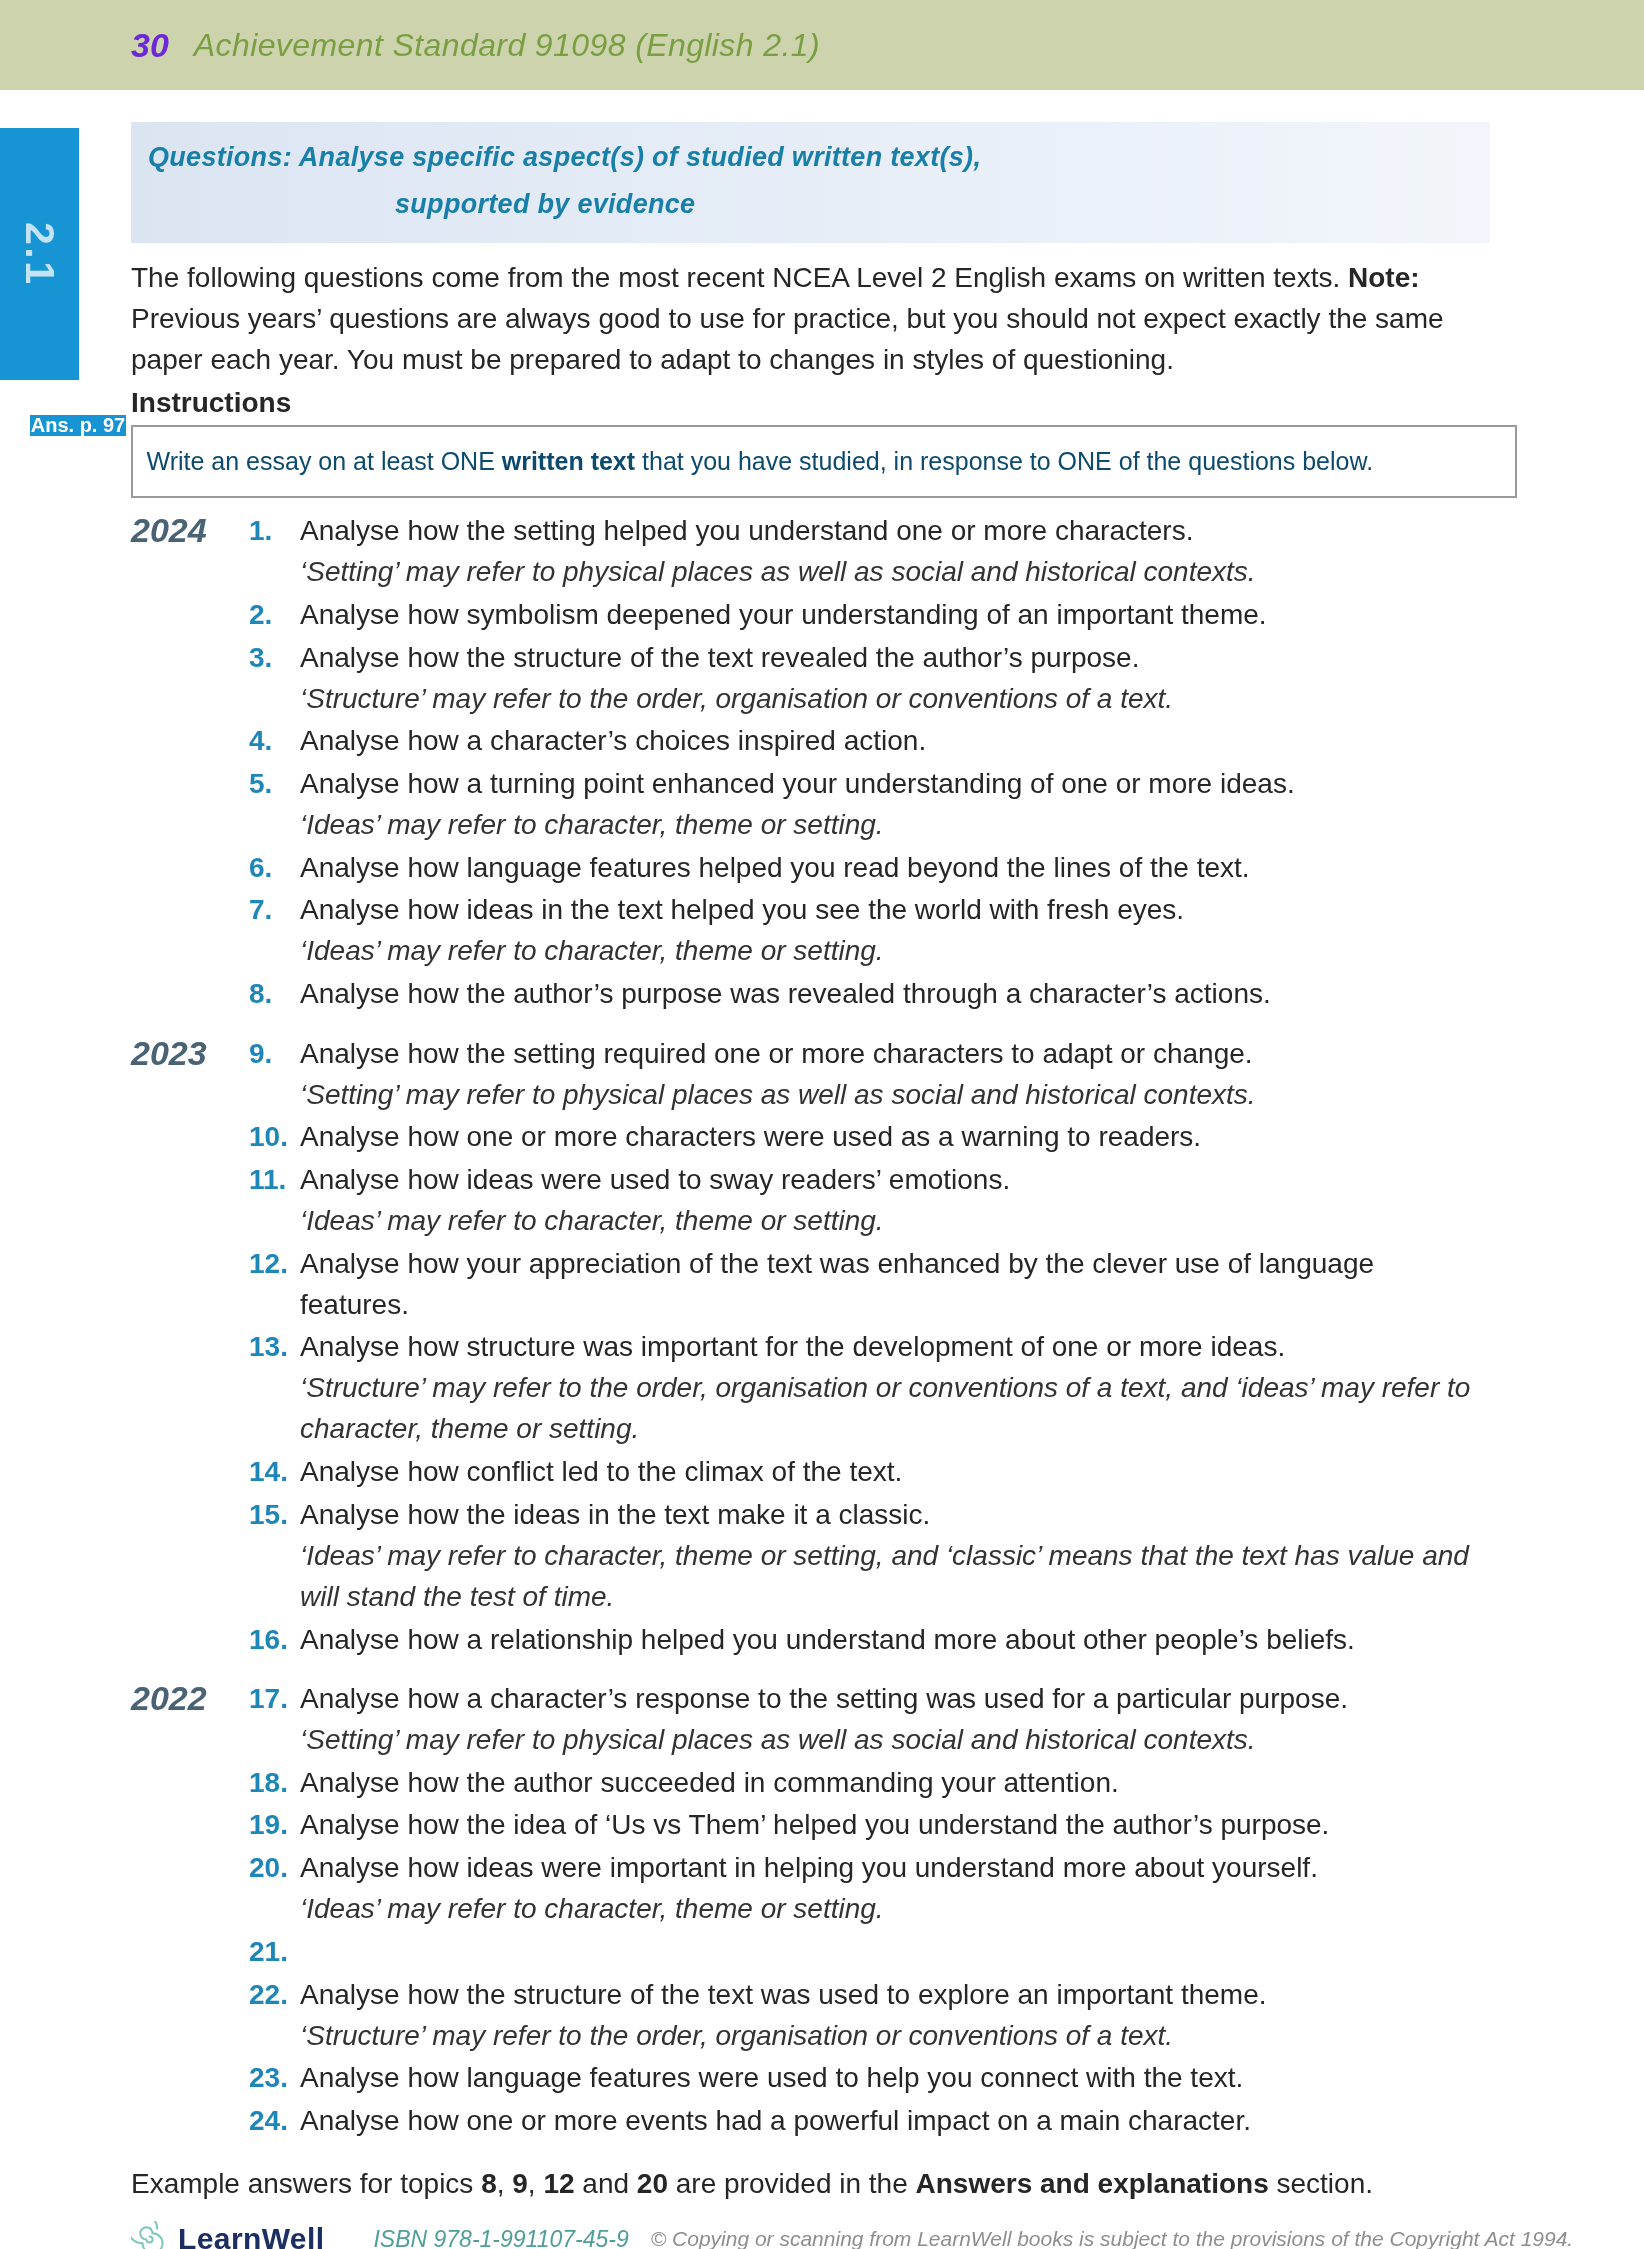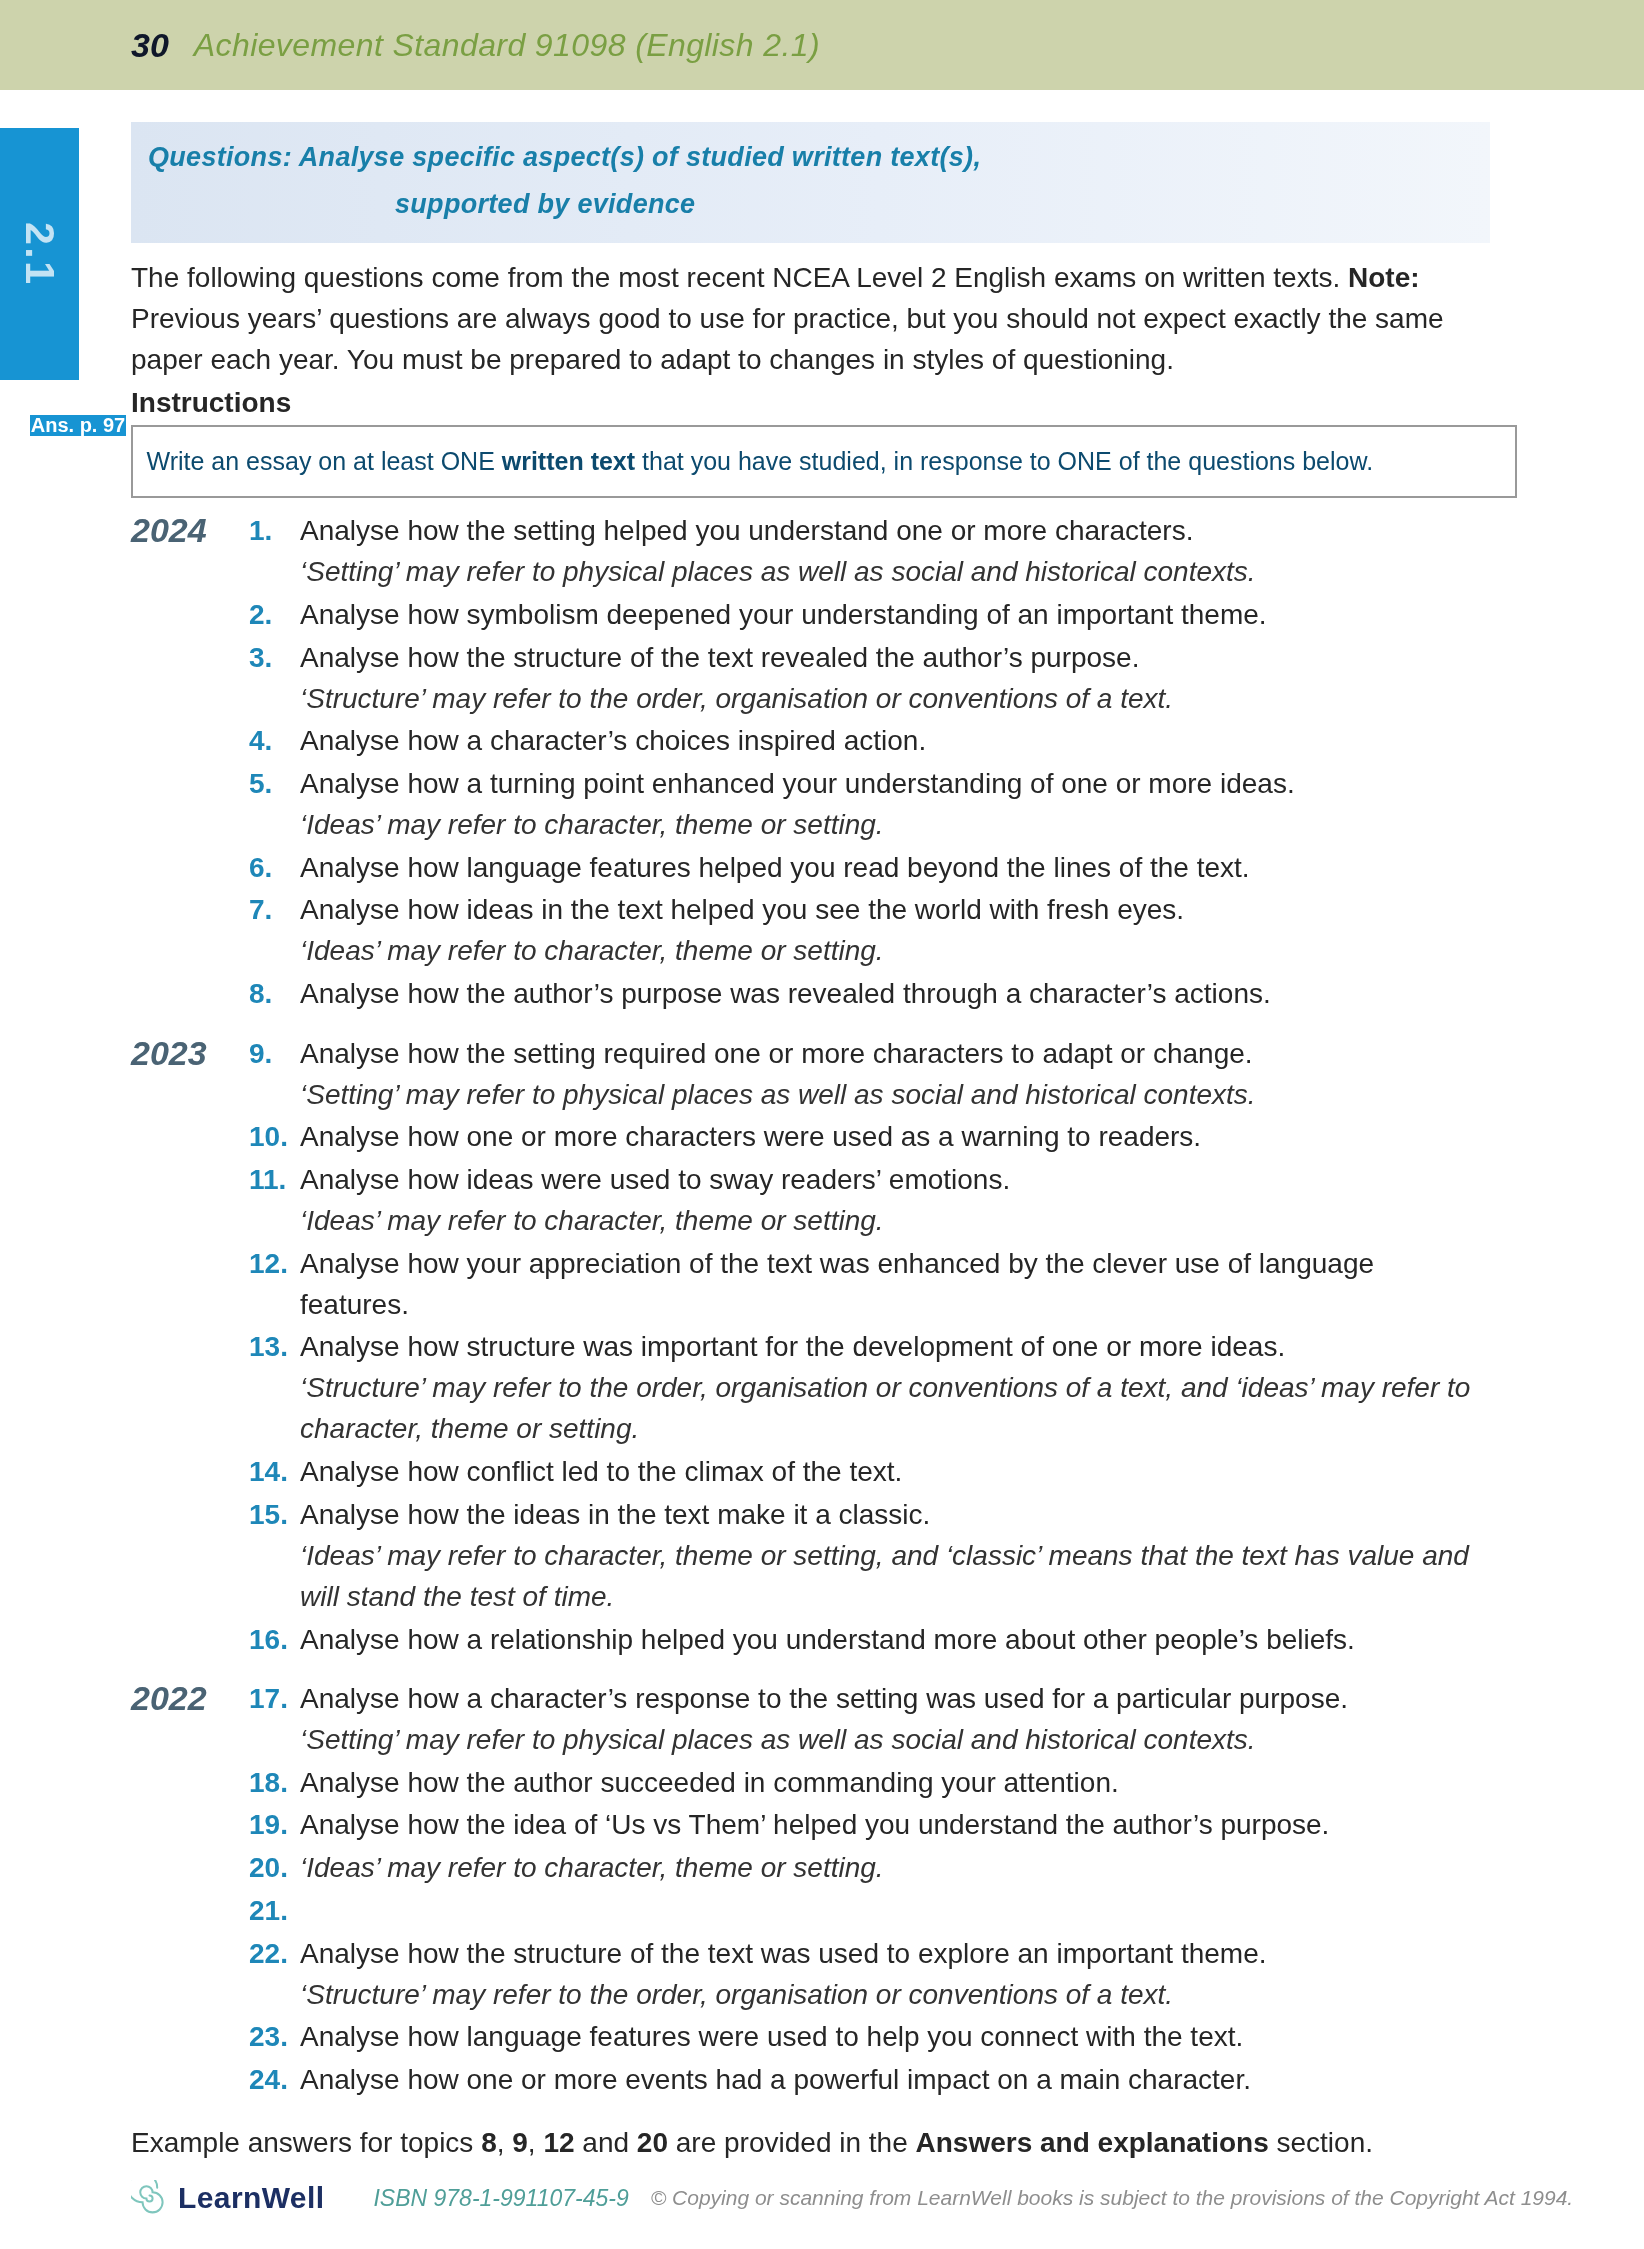--- a/index.html
+++ b/index.html
@@ -15,21 +15,21 @@
   
   .header {
     height:90px;
     background:#cdd3ac;
     display:flex;
     align-items:center;
     padding-left:131px;
     gap:25px;
   }
   .header .pno {
-    font-size:34px; font-weight:bold; font-style:italic; color:#0f172a;
+    font-size:34px; font-weight:bold; font-style:italic; color:#6d28d9;
   }
   .header .htitle {
     font-size:32px; font-style:italic; color:#7a9f43; letter-spacing:0.4px;
   }
   
   .side-tab {
     position:absolute; left:0; top:128px; width:79px; height:252px;
     background:#1794d3;
     display:flex; align-items:center; justify-content:center;
   }
@@ -255,20 +255,21 @@
         <div class="q-year"></div>
         <div class="q-num">19.</div>
         <div class="q-body">
           <div class="q-text">Analyse how the idea of ‘Us vs Them’ helped you understand the author’s purpose.</div>
         </div>
       </div>
       <div class="q-row">
         <div class="q-year"></div>
         <div class="q-num">20.</div>
         <div class="q-body">
+          <div class="q-text">Analyse how ideas were important in helping you understand more about yourself.</div>
           <div class="q-note">‘Ideas’ may refer to character, theme or setting.</div>
         </div>
       </div>
       <div class="q-row">
         <div class="q-year"></div>
         <div class="q-num">21.</div>
       </div>
       <div class="q-row">
         <div class="q-year"></div>
         <div class="q-num">22.</div>

